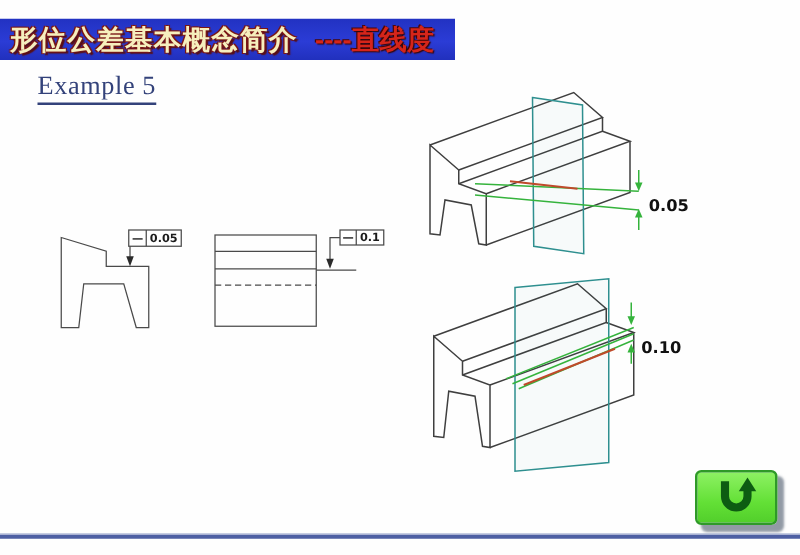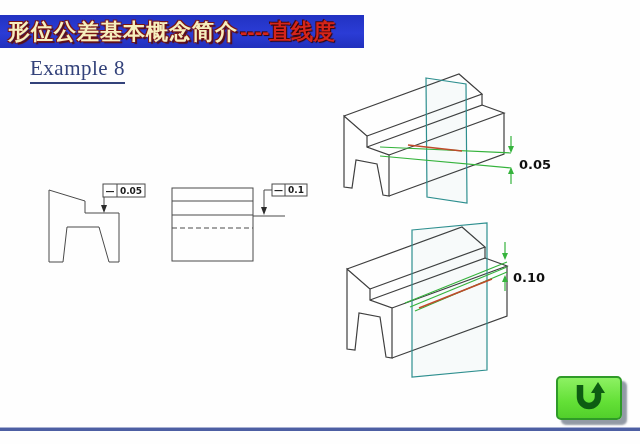--- a/index.html
+++ b/index.html
@@ -12,21 +12,21 @@
     position:absolute; left:0; top:15px; width:364px; height:33px;
     background:linear-gradient(180deg,#2232c2 0%, #2b3cd6 55%, #2130bd 100%);
     display:flex; align-items:center; padding-left:8px; box-sizing:border-box;
     white-space:nowrap;
   }
   .title-main {
     font-size:22px; font-weight:bold; letter-spacing:1px; color:#f6efbe;
     text-shadow:-1px -1px 0 #7a1616, 1px -1px 0 #7a1616, -1px 1px 0 #7a1616, 2px 2px 1px #5a0e0e;
   }
   .title-suffix {
-    font-size:22px; font-weight:bold; color:#d5251a; margin-left:2px;
+    font-size:22px; font-weight:bold; color:#d5251a; margin-left:14px;
     text-shadow:1px 1px 1px #350505, -1px -1px 0 #4a0808;
   }
   
   #example-heading {
     position:absolute; left:30px; top:56px;
     font-family:"Liberation Serif", serif; font-size:21px; color:#33427a;
     border-bottom:2px solid #33427a; padding-bottom:1px; letter-spacing:0.5px;
   }
   
   #drawing-layer { position:absolute; left:0; top:0; width:640px; height:444px; }
@@ -57,21 +57,21 @@
 </head>
 <body>
 
 <div id="slide">
 
   <div id="title-bar">
     <span class="title-main">形位公差基本概念简介</span>
     <span class="title-suffix">----直线度</span>
   </div>
 
-  <div id="example-heading">Example 8</div>
+  <div id="example-heading">Example 5</div>
 
   <svg id="drawing-layer" viewBox="0 0 640 444" xmlns="http://www.w3.org/2000/svg">
 
     <g>
       <path class="ln" d="M49,190 L85,201 L85,213 L119,213 L119,262 L109,262 L99,227 L67,227 L63,262 L49,262 Z"></path>
       <rect class="frame" x="103" y="184" width="42" height="13"></rect>
       <line class="ln" x1="117" y1="184" x2="117" y2="197"></line>
       <text class="ftext" x="110" y="193.5" text-anchor="middle">—</text>
       <text class="ftext" x="131" y="193.5" text-anchor="middle">0.05</text>
       <line class="ln" x1="104" y1="197" x2="104" y2="206"></line>

